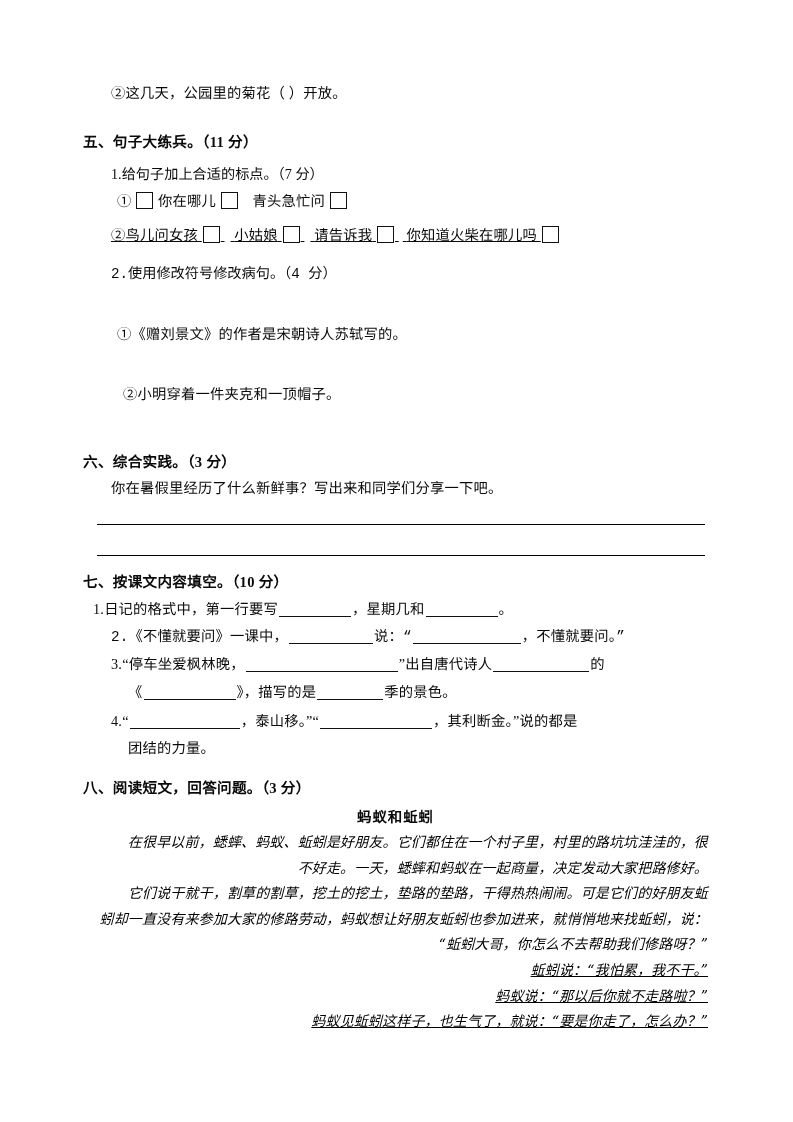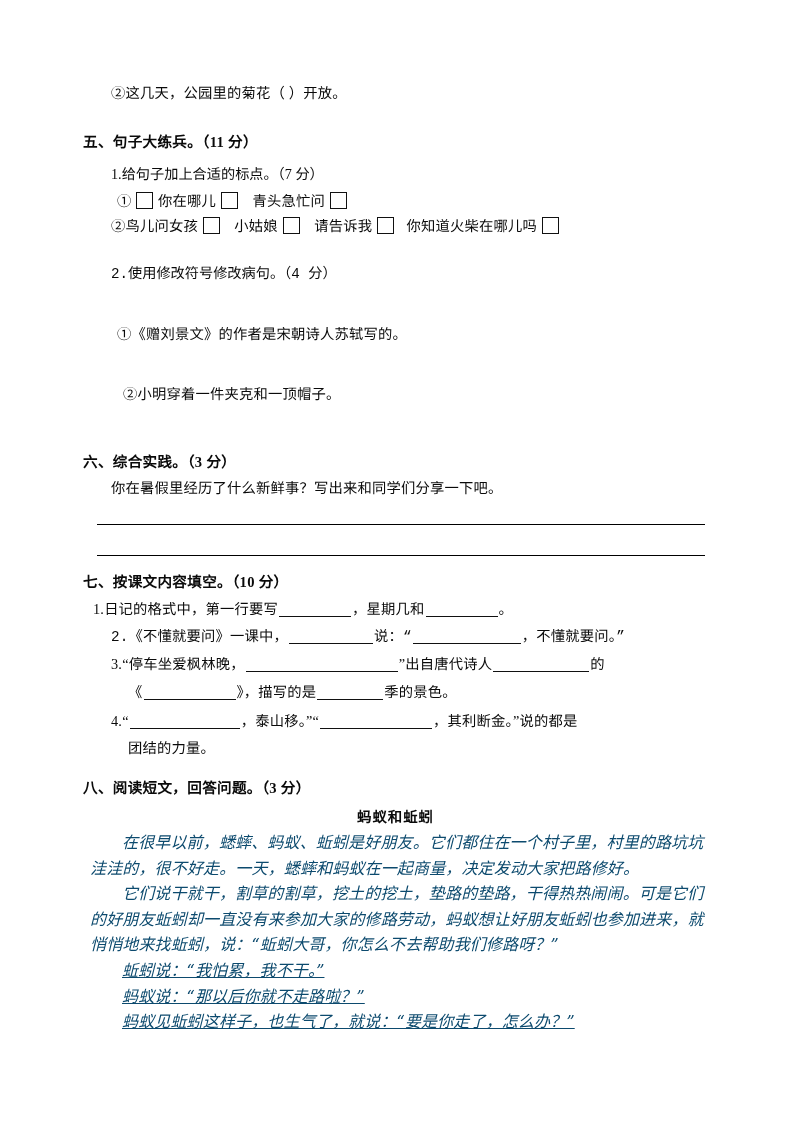--- a/index.html
+++ b/index.html
@@ -75,24 +75,25 @@
   .rule {
     position: absolute;
     height: 0;
     border-top: 1.35px solid #000;
   }
 
   
   .passage {
     font-family: "DejaVu Serif", "Liberation Serif", serif;
     font-style: italic;
-    font-size: 16px;
+    font-size: 14px;
     line-height: 25.6px;
     letter-spacing: 0.15px;
-    color: #0c4a6e;
+    color: #000000;
+    text-align: right;
   }
   .passage .para {
     text-indent: 2em;
     margin: 0;
   }
   .ptitle {
     font-family: "Liberation Serif", "DejaVu Serif", serif;
     font-style: normal;
     font-weight: bold;
     font-size: 14.4px;
@@ -122,21 +123,21 @@
     <div class="abs ln" style="left:34px; top:192px;">
       <span>①</span>
       <span class="pbox"></span>
       <span>你在哪儿</span>
       <span class="pbox"></span>
       <span style="display:inline-block;width:6px"></span>
       <span>青头急忙问</span>
       <span class="pbox"></span>
     </div>
 
-    <div class="abs ln" style="left:28px; top:217px;">
+    <div class="abs ln" style="left:28px; top:226px;text-decoration:underline;">
       
       <span>②</span><span>鸟儿问女孩</span>
       <span class="pbox"></span>
       <span style="display:inline-block;width:6px"></span>
       <span>小姑娘</span>
       <span class="pbox"></span>
       <span style="display:inline-block;width:6px"></span>
       <span>请告诉我</span>
       <span class="pbox"></span>
       <span style="display:inline-block;width:4px"></span>

